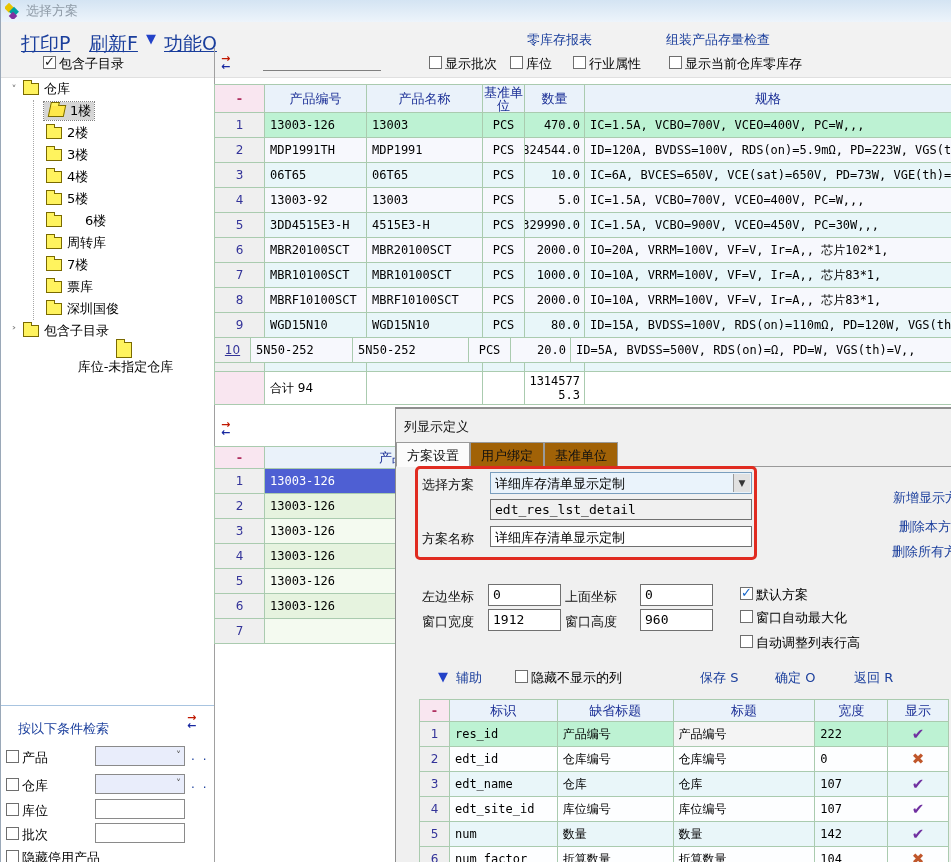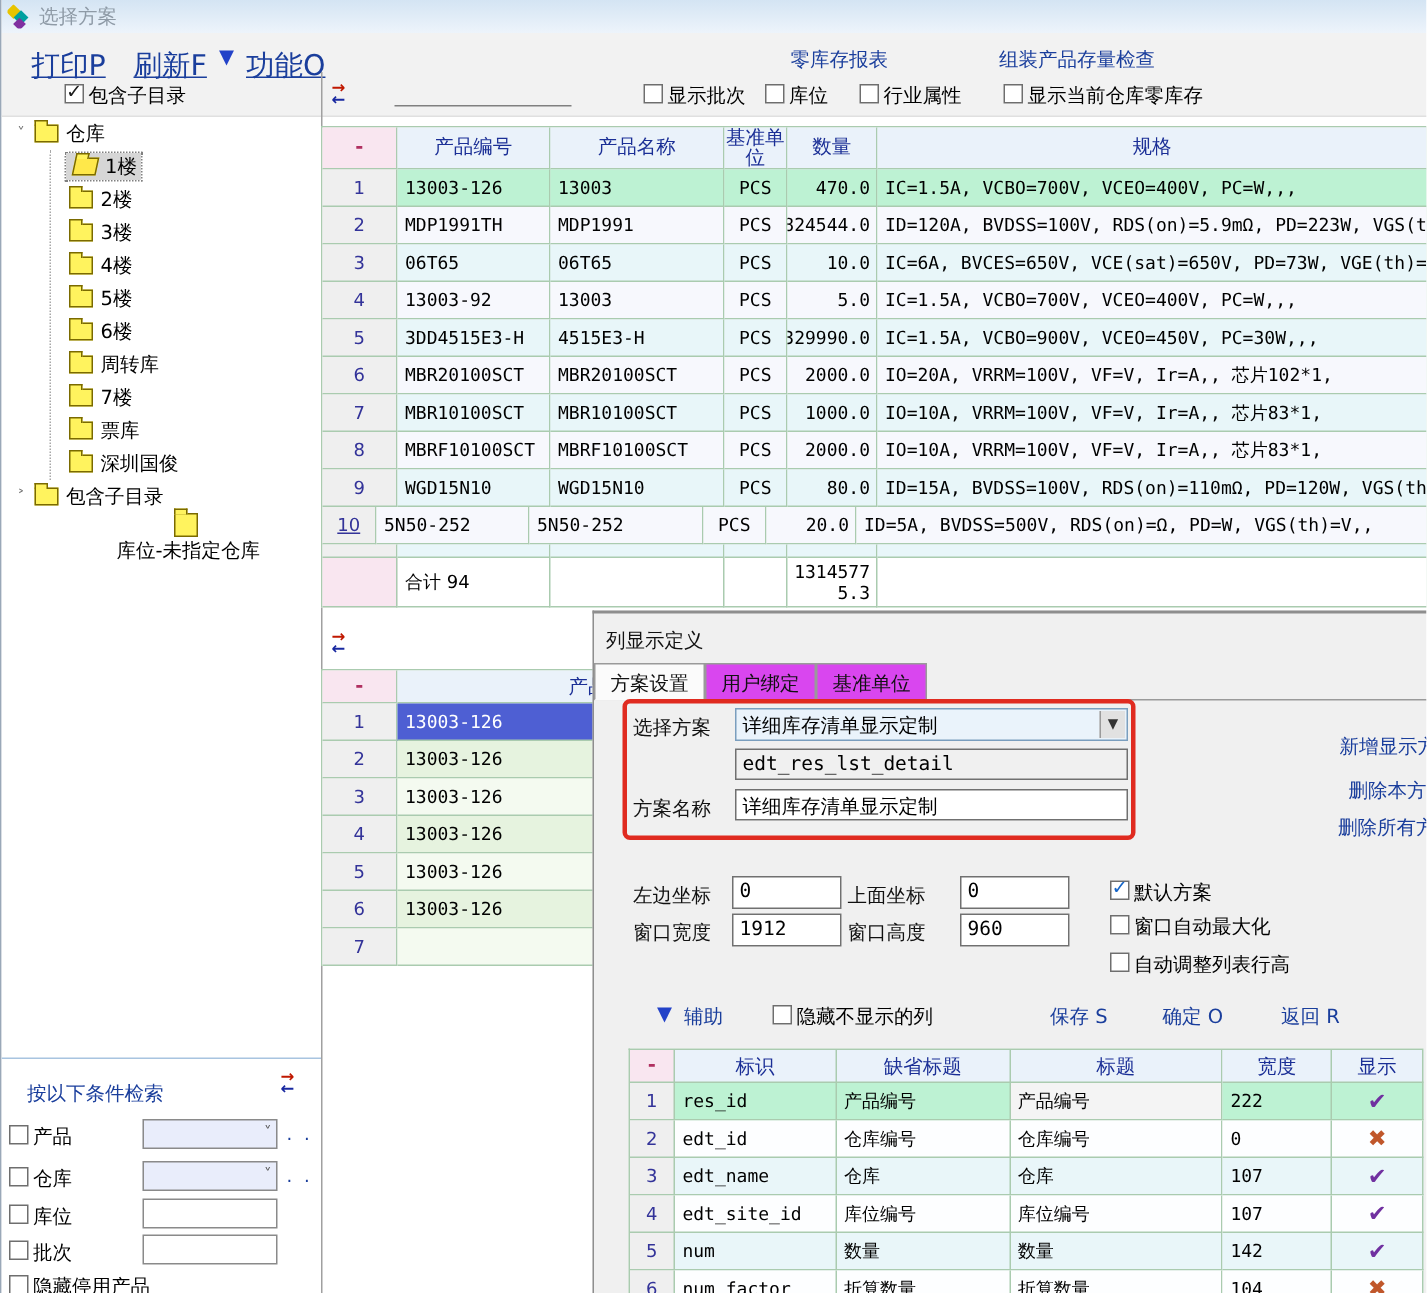--- a/index.html
+++ b/index.html
@@ -58,21 +58,21 @@
   .dots { position:absolute; color:#1A3E9C; font-size:12px; letter-spacing:2px; }
 
   
   .vdiv { position:absolute; left:213px; top:48px; width:1px; height:814px; background:#A0A0A0; }
 
   
   .dialog { position:absolute; left:394px; top:407px; width:557px; height:455px; background:#F0F0F0;
     border-top:2px solid #8E8E8E; border-left:1px solid #8E8E8E; overflow:hidden; z-index:10; }
   .dlg-title { position:absolute; left:8px; top:9px; font-size:13px; color:#111; }
   .tabs { position:absolute; left:0px; top:33px; width:557px; height:25px; border-bottom:1px solid #9A9A9A; display:flex; }
-  .tab { height:25px; padding:4px 10px 0 10px; font-size:13px; color:#111; border:1px solid #9A9A9A; border-bottom:none; background:#d946ef; margin-right:0px; cursor:pointer; }
+  .tab { height:25px; padding:4px 10px 0 10px; font-size:13px; color:#111; border:1px solid #9A9A9A; border-bottom:none; background:#a16207; margin-right:0px; cursor:pointer; }
   .tab.active { background:#FBFBFB; position:relative; top:0px; border-bottom:1px solid #FBFBFB; margin-bottom:-1px; }
   .redbox { position:absolute; left:19px; top:57px; width:342px; height:94px; border:3px solid #E02B20; border-radius:5px; }
   .dlabel { position:absolute; font-size:13px; color:#111; white-space:nowrap; }
   .dcombo { position:absolute; left:94px; top:63px; width:262px; height:22px; border:1px solid #7A9EBE; background:#EAF3FB; font-size:13px; padding:2px 20px 0 4px; white-space:nowrap; overflow:hidden; }
   .dcombo-btn { position:absolute; right:1px; top:1px; width:17px; height:18px; background:#E1E1E1; border-left:1px solid #9A9A9A; color:#333; font-size:9px; text-align:center; line-height:18px; cursor:pointer; }
   .dfield { position:absolute; height:21px; border:1px solid #707070; font-size:13px; padding:2px 4px 0 4px; white-space:nowrap; overflow:hidden; font-family:"DejaVu Sans Mono", monospace; }
   .dlink { position:absolute; color:#1A3E9C; font-size:13px; white-space:nowrap; cursor:pointer; }
   .numfield { position:absolute; width:73px; height:22px; border:1px solid #707070; background:#fff; font-size:13px; padding:2px 4px 0 4px; font-family:"DejaVu Sans Mono", monospace; }
   .dcheck-label { position:absolute; font-size:13px; white-space:nowrap; }
   .check-mark { color:#7030A0; font-weight:bold; font-size:15px; }
@@ -150,21 +150,21 @@
             <span>4楼</span>
           </span>
         </div>
         <div class="tree-row" style="padding-left: 10px;">
           <span style="display: flex; align-items: center;">
             <span class="folder"></span>
             <span>5楼</span>
           </span>
         </div>
         <div class="tree-row" style="padding-left: 10px;">
-          <span style="display: flex; align-items: center;">
+          <span style="display: flex; align-items: center; gap: 18px;">
             <span class="folder"></span>
             <span>6楼</span>
           </span>
         </div>
         <div class="tree-row" style="padding-left: 10px;">
           <span style="display: flex; align-items: center;">
             <span class="folder"></span>
             <span>周转库</span>
           </span>
         </div>

